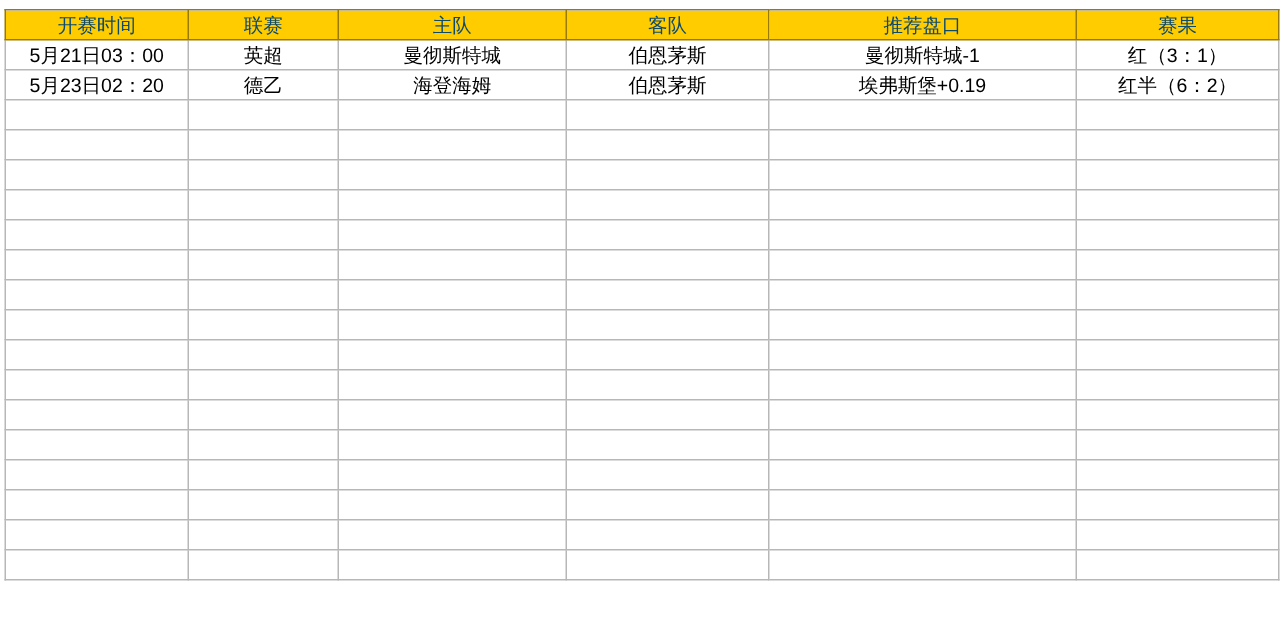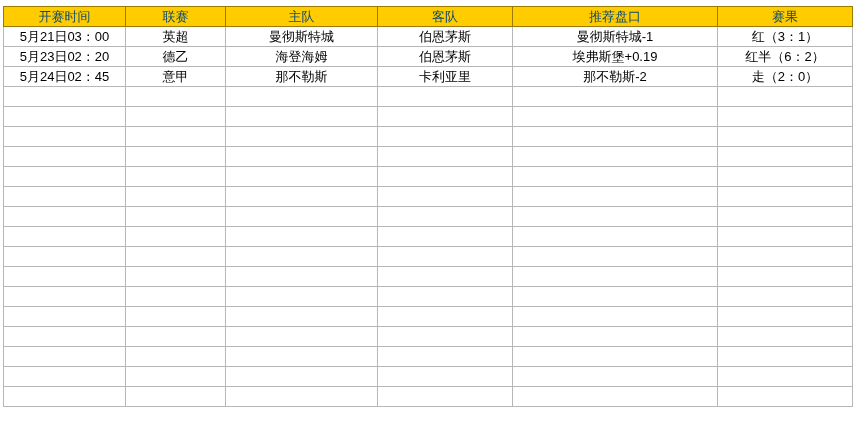--- a/index.html
+++ b/index.html
@@ -91,28 +91,20 @@
         </tr>
         <tr>
           <td>5月23日02：20</td>
           <td>德乙</td>
           <td>海登海姆</td>
           <td>伯恩茅斯</td>
           <td>埃弗斯堡+0.19</td>
           <td class="result-red">红半（6：2）</td>
         </tr>
         <tr>
-          <td>5月24日02：45</td>
-          <td>意甲</td>
-          <td>那不勒斯</td>
-          <td>卡利亚里</td>
-          <td>那不勒斯-2</td>
-          <td class="result-green">走（2：0）</td>
-        </tr>
-        <tr>
           <td class="empty">&nbsp;</td>
           <td class="empty">&nbsp;</td>
           <td class="empty">&nbsp;</td>
           <td class="empty">&nbsp;</td>
           <td class="empty">&nbsp;</td>
           <td class="empty">&nbsp;</td>
         </tr>
         <tr>
           <td class="empty">&nbsp;</td>
           <td class="empty">&nbsp;</td>

